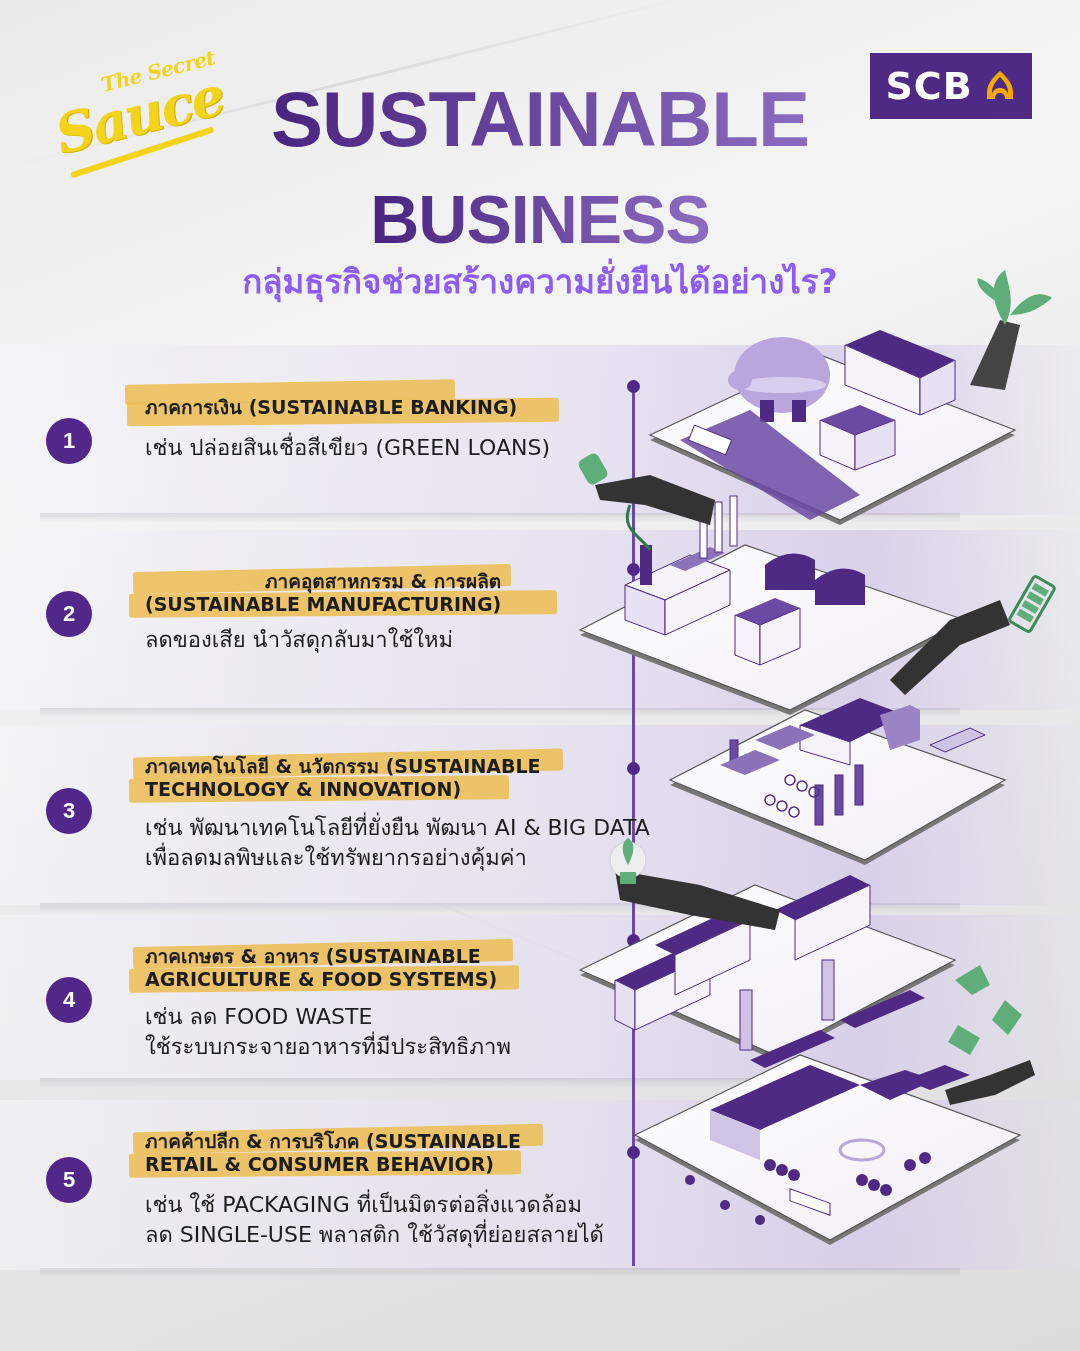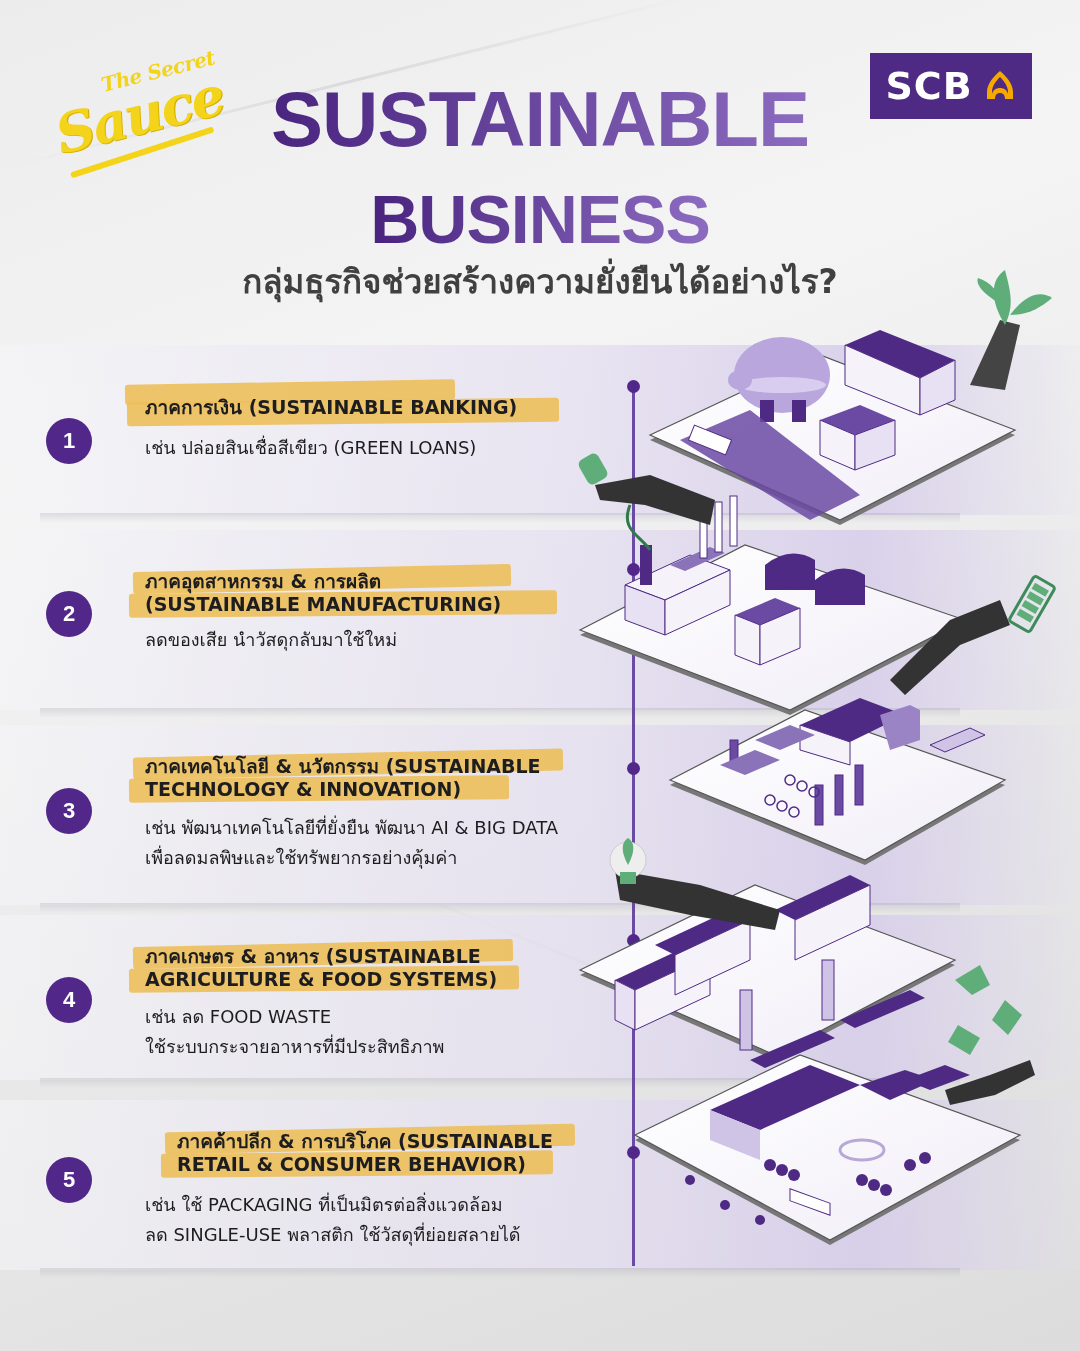--- a/index.html
+++ b/index.html
@@ -23,33 +23,33 @@
 
   
   .scb-logo { position:absolute; left:870px; top:53px; width:162px; height:66px; background:#4e2a84; display:flex; align-items:center; justify-content:center; gap:10px; }
   .scb-logo .txt { color:#fff; font-family:"DejaVu Sans", sans-serif; font-weight:bold; font-size:38px; letter-spacing:1px; }
   .scb-logo svg { width:34px; height:36px; }
 
   
   .title { position:absolute; left:0; width:1080px; text-align:center; font-family:"Liberation Sans", sans-serif; font-weight:bold; letter-spacing:-1px; }
   .title.l1 { top:78px; font-size:78px; line-height:82px; background:linear-gradient(90deg,#4a2580 25%,#8b6bbf 75%); -webkit-background-clip:text; background-clip:text; color:transparent;text-decoration:underline; }
   .title.l2 { top:178px; font-size:68px; line-height:82px; left:0; background:linear-gradient(90deg,#4a2580 35%,#8b6bbf 65%); -webkit-background-clip:text; background-clip:text; color:transparent; }
-  .subtitle { position:absolute; top:255px; left:0; width:1080px; text-align:center; font-family:"DejaVu Sans", sans-serif; font-weight:bold; font-size:33px; color:#404040; }
+  .subtitle { position:absolute; top:255px; left:0; width:1080px; text-align:center; font-family:"DejaVu Sans", sans-serif; font-weight:bold; font-size:33px; color:#8b5cf6; }
 
   
   .band { position:absolute; left:0; width:1080px; }
   .band-bg { position:absolute; inset:0; background:linear-gradient(90deg, rgba(245,245,247,.6) 0%, rgba(228,222,240,.75) 55%, rgba(214,204,234,.85) 80%, rgba(230,228,234,.2) 100%); }
   .band-shadow { position:absolute; left:40px; right:120px; bottom:-8px; height:10px; background:linear-gradient(180deg, rgba(150,150,160,.25), transparent); }
 
   .num-badge { position:absolute; left:46px; width:46px; height:46px; border-radius:50%; background:#52278a; color:#fff; font-family:"Liberation Sans", sans-serif; font-weight:bold; font-size:22px; display:flex; align-items:center; justify-content:center; }
 
   .heading-wrap { position:absolute; left:145px; }
   .hl { position:absolute; background:#ecbf5a; opacity:.9; border-radius:3px; }
   .heading { position:relative; font-family:"DejaVu Sans", sans-serif; font-weight:bold; font-size:19px; line-height:23px; color:#1d1d1f; white-space:nowrap; }
-  .desc { position:absolute; left:145px; font-family:"DejaVu Sans", sans-serif; font-size:18px; line-height:30px; color:#1d1d1f; white-space:nowrap; }
+  .desc { position:absolute; left:145px; font-family:"DejaVu Sans", sans-serif; font-size:22px; line-height:30px; color:#1d1d1f; white-space:nowrap; }
 
   
   .timeline { position:absolute; left:632px; top:386px; width:3px; height:880px; background:#6b4aa3; }
   .tl-dot { position:absolute; left:627px; width:13px; height:13px; border-radius:50%; background:#52278a; }
 </style>
 </head>
 <body>
 
 <div class="paper-fold fold1"></div>
 <div class="paper-fold fold2"></div>
@@ -103,21 +103,21 @@
 <div class="heading-wrap" style="top:396px;text-align:right;">
   <div class="hl" style="left:-20px;top:-14px;width:330px;height:20px;transform:rotate(-1deg);"></div>
   <div class="hl" style="left:-18px;top:4px;width:432px;height:24px;transform:rotate(-0.6deg);"></div>
   <div class="heading">ภาคการเงิน (SUSTAINABLE BANKING)</div>
 </div>
 <div class="desc" style="top:433px;">
   <div>เช่น ปล่อยสินเชื่อสีเขียว (GREEN LOANS)</div>
 </div>
 
 <div class="num-badge" style="top:591px;">2</div>
-<div class="heading-wrap" style="top:570px;">
+<div class="heading-wrap" style="top:570px;text-align:right;">
   <div class="hl" style="left:-12px;top:-2px;width:378px;height:22px;transform:rotate(-1.2deg);"></div>
   <div class="hl" style="left:-16px;top:22px;width:428px;height:24px;transform:rotate(-0.5deg);"></div>
   <div class="heading">ภาคอุตสาหกรรม &amp; การผลิต</div>
   <div class="heading">(SUSTAINABLE MANUFACTURING)</div>
 </div>
 <div class="desc" style="top:625px;">
   <div>ลดของเสีย นำวัสดุกลับมาใช้ใหม่</div>
 </div>
 
 <div class="num-badge" style="top:788px;">3</div>
@@ -138,21 +138,21 @@
   <div class="hl" style="left:-16px;top:22px;width:390px;height:24px;transform:rotate(-0.5deg);"></div>
   <div class="heading">ภาคเกษตร &amp; อาหาร (SUSTAINABLE</div>
   <div class="heading">AGRICULTURE &amp; FOOD SYSTEMS)</div>
 </div>
 <div class="desc" style="top:1002px;">
   <div>เช่น ลด FOOD WASTE</div>
   <div>ใช้ระบบกระจายอาหารที่มีประสิทธิภาพ</div>
 </div>
 
 <div class="num-badge" style="top:1157px;">5</div>
-<div class="heading-wrap" style="top:1130px;margin-left:32px;">
+<div class="heading-wrap" style="top:1130px;">
   <div class="hl" style="left:-12px;top:-2px;width:410px;height:22px;transform:rotate(-1.2deg);"></div>
   <div class="hl" style="left:-16px;top:22px;width:392px;height:24px;transform:rotate(-0.5deg);"></div>
   <div class="heading">ภาคค้าปลีก &amp; การบริโภค (SUSTAINABLE</div>
   <div class="heading">RETAIL &amp; CONSUMER BEHAVIOR)</div>
 </div>
 <div class="desc" style="top:1190px;">
   <div>เช่น ใช้ PACKAGING ที่เป็นมิตรต่อสิ่งแวดล้อม</div>
   <div>ลด SINGLE-USE พลาสติก ใช้วัสดุที่ย่อยสลายได้</div>
 </div>
 

